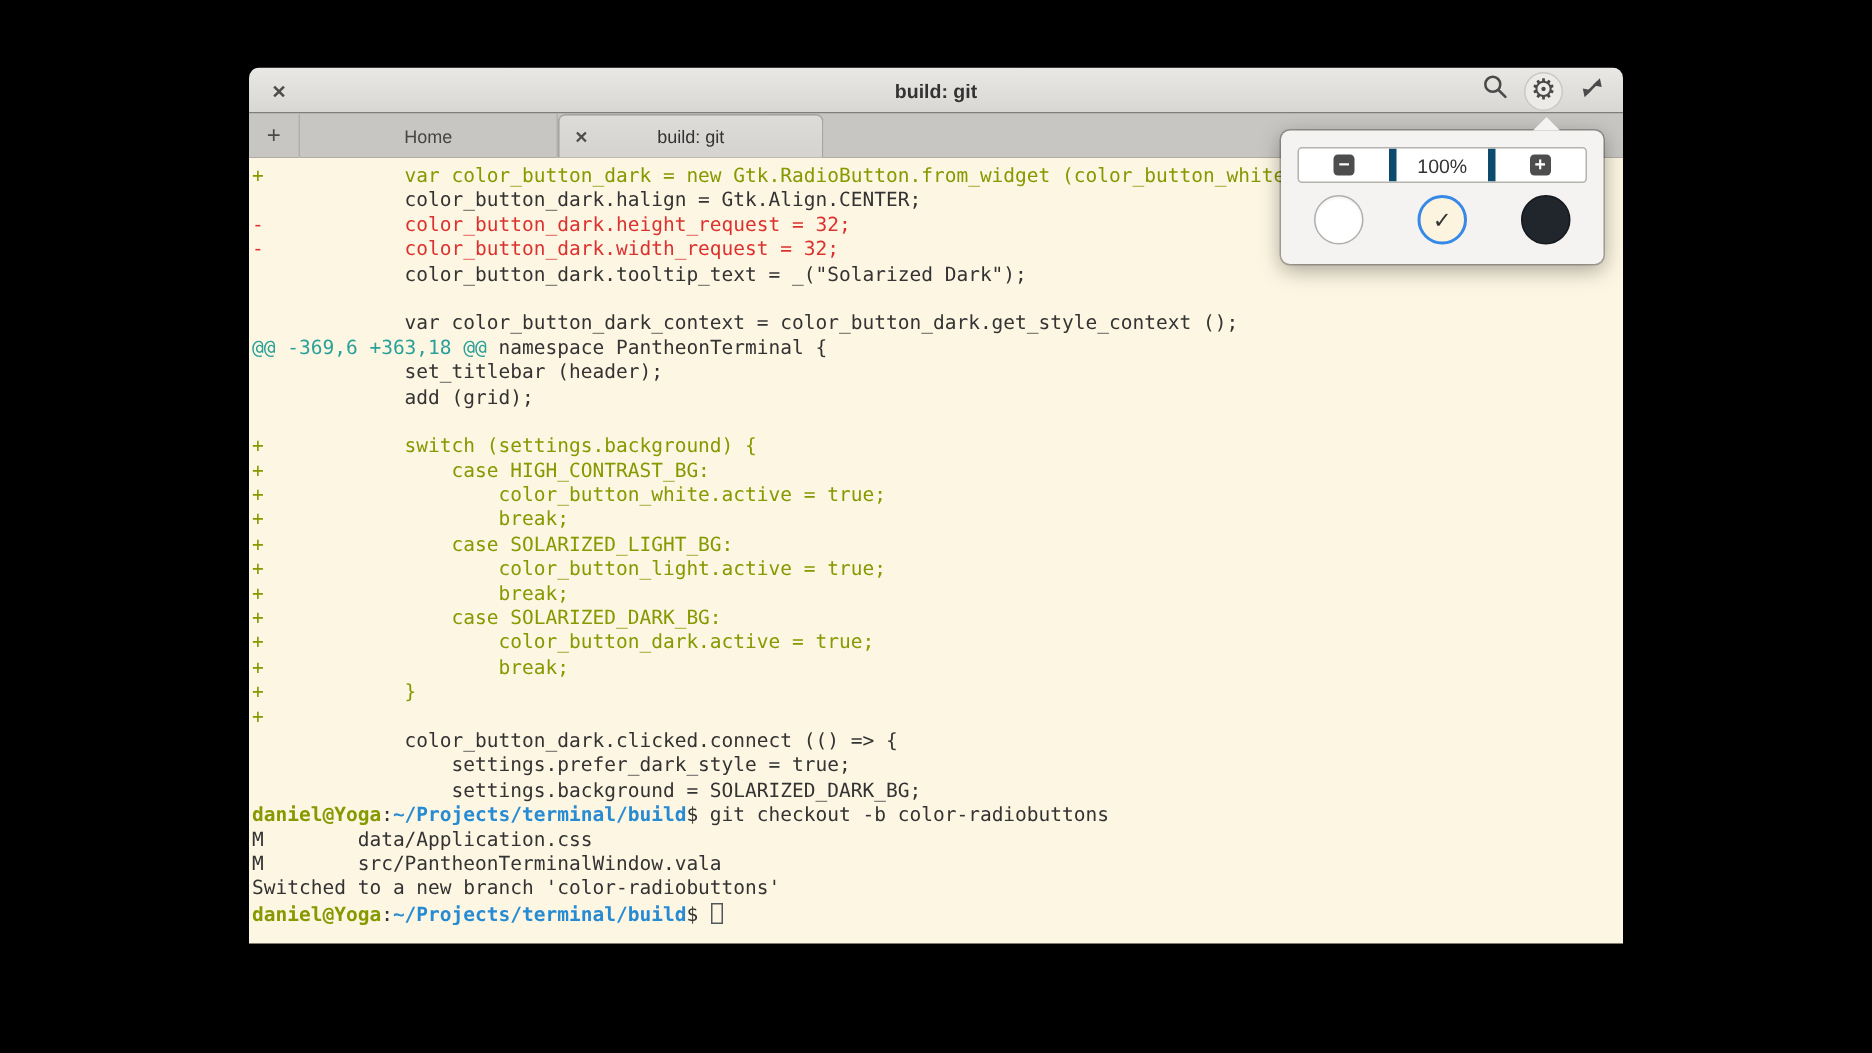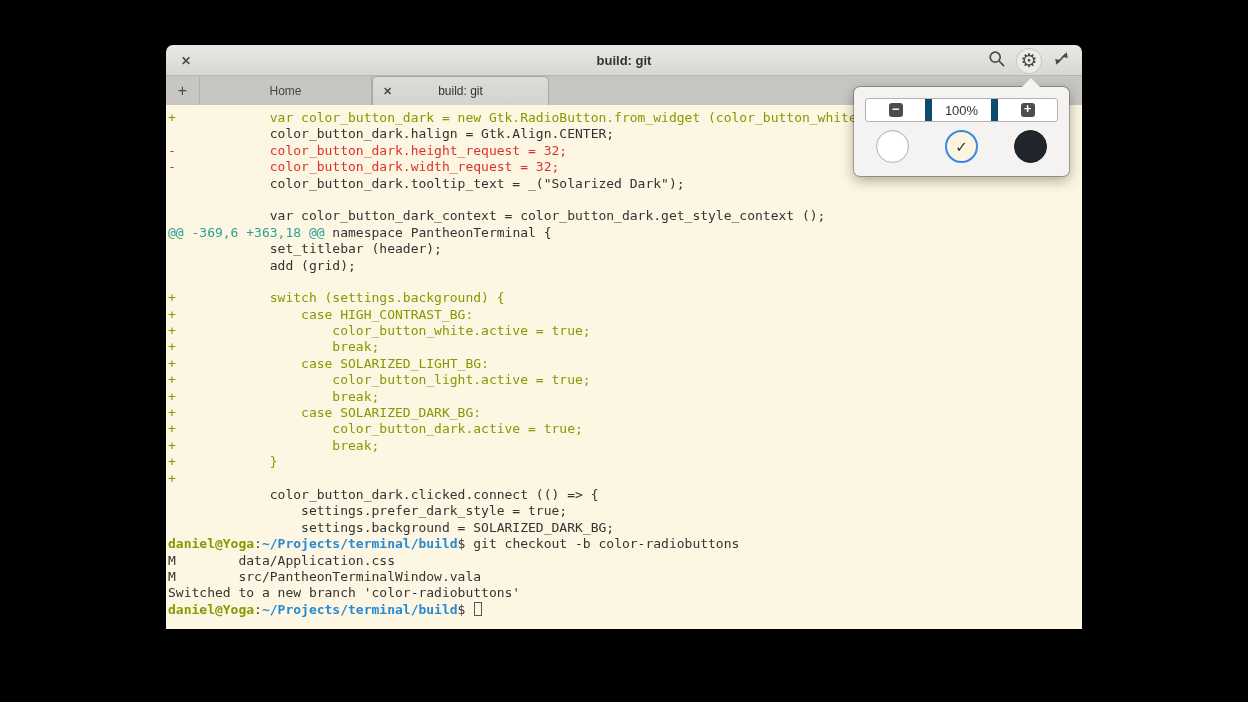--- a/index.html
+++ b/index.html
@@ -57,21 +57,21 @@
              background:#f4f3f1; border-radius:6px;
              box-shadow:0 0 0 1px rgba(0,0,0,.25), 0 4px 14px rgba(0,0,0,.35);
              z-index:10; }
   .popover-arrow { position:absolute; left:168px; top:-9px; width:0; height:0;
                    border-left:9px solid transparent; border-right:9px solid transparent;
                    border-bottom:9px solid #f4f3f1; }
   .zoombar { display:flex; margin:11px 11px 0 11px; height:24px;
              border:1px solid #b5b3af; border-radius:3px; background:#fff;
              overflow:hidden; }
   .zseg { flex:1; display:flex; align-items:center; justify-content:center; }
-  .zseg + .zseg { border-left:7px solid #0c4a6e; }
+  .zseg + .zseg { border-left:5px solid #0c4a6e; }
   .zoom-icon { width:14px; height:14px; background:#4d4d4d; border-radius:3px;
                color:#fff; font-size:12px; font-weight:bold; line-height:13px;
                text-align:center; font-family:"DejaVu Sans Mono", monospace; }
   .zoom-level { font-size:13px; color:#333; }
   .theme-row { display:flex; justify-content:space-between; padding:0 22px;
                margin-top:8px; align-items:center; }
   .theme-radio { width:33px; height:33px; border-radius:50%;
                  display:flex; align-items:center; justify-content:center; }
   .theme-plain { border:1px solid #b1afac; box-shadow:inset 0 1px 2px rgba(0,0,0,.06); }
   .theme-selected { border:2px solid #3689e6; }

